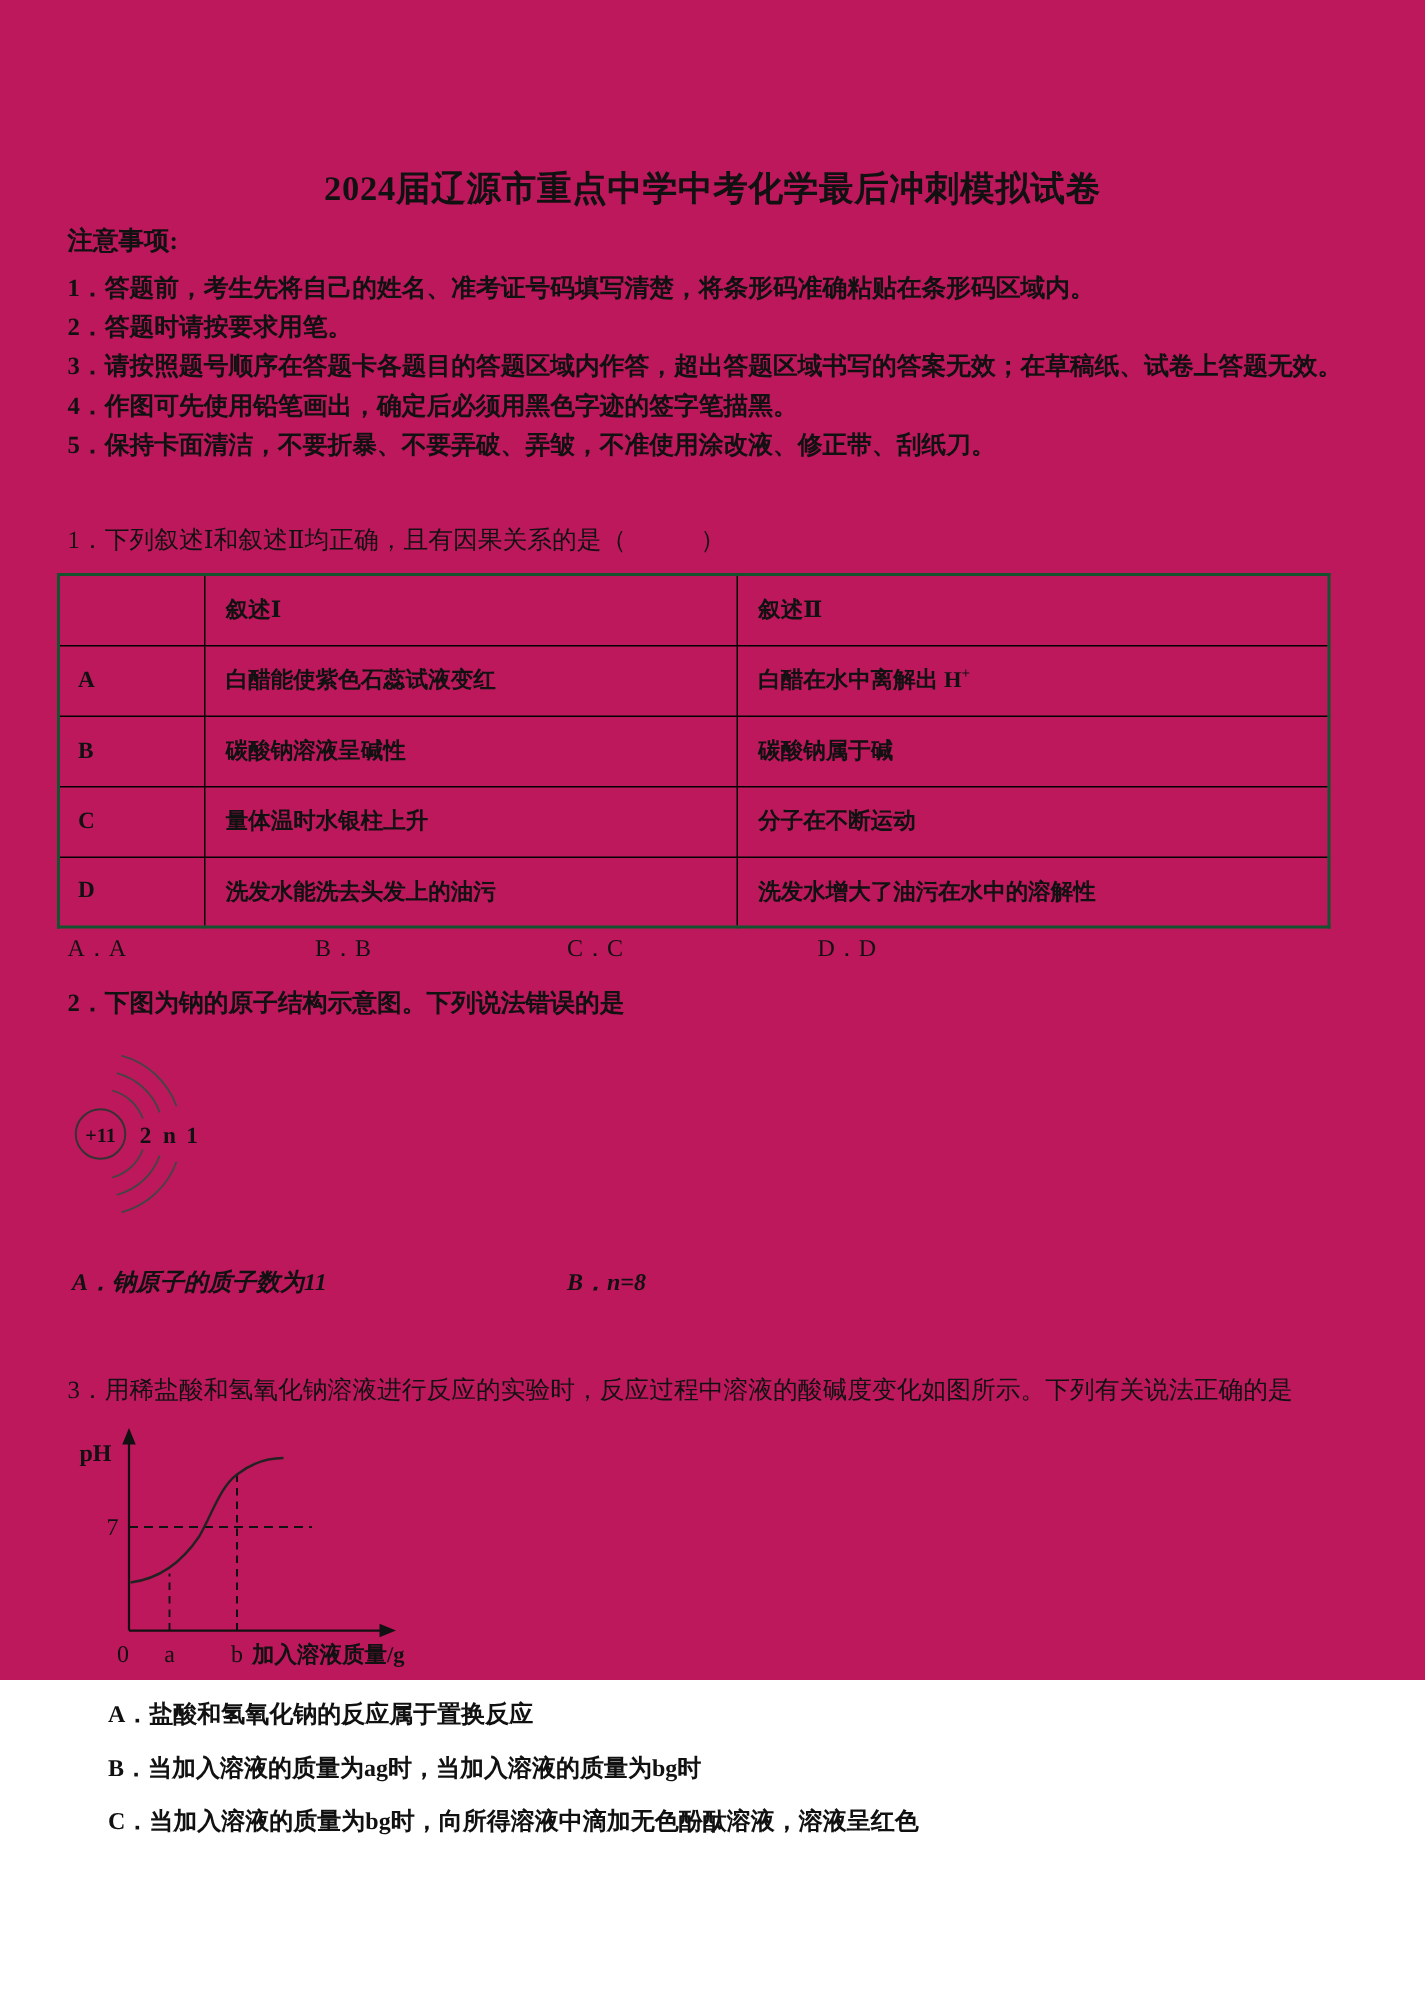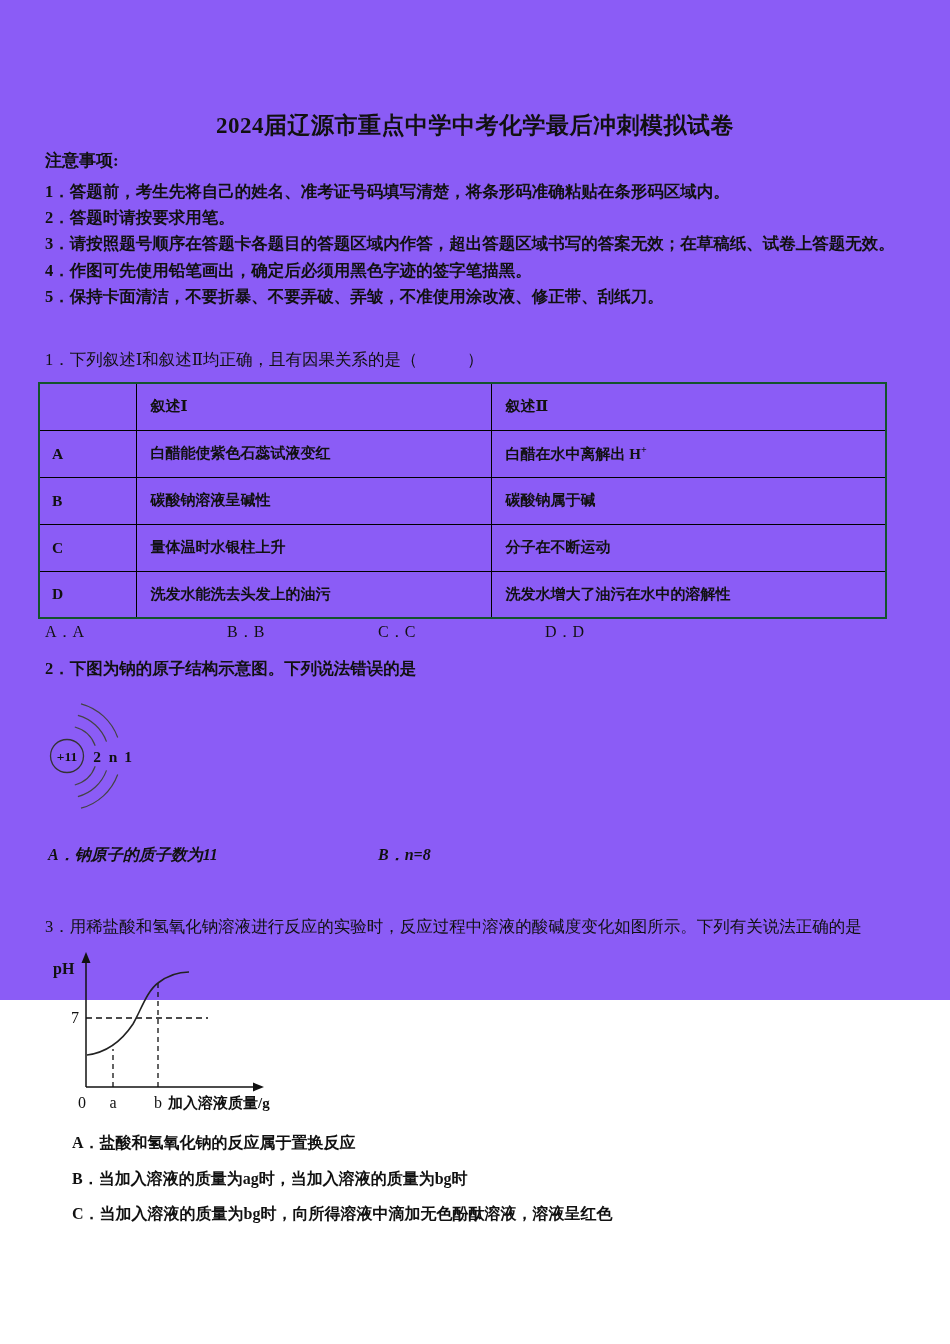--- a/index.html
+++ b/index.html
@@ -4,21 +4,21 @@
 <style>
   * { margin:0; padding:0; box-sizing:border-box; }
   html,body { background:#ffffff; }
   body {
     width:950px; height:1344px;
     font-family:"Liberation Serif","DejaVu Serif",serif;
     color:#111;
     position:relative;
     overflow:hidden;
   }
-  .page { position:relative; width:950px; height:1000px; background:#8b5cf6; }
+  .page { position:relative; width:950px; height:1120px; background:#be185d; }
 
   .title {
     position:absolute; top:110px; left:0; width:950px;
     text-align:center; font-size:23px; font-weight:700;
     letter-spacing:0.5px;
   }
 
   .notice { position:absolute; top:149px; left:45px; width:880px; }
   .notice-heading { font-size:17px; font-weight:700; margin-bottom:7px; }
   .notice-item { font-size:16.5px; font-weight:700; line-height:26.2px; white-space:nowrap; }
@@ -41,21 +41,21 @@
     border:1px solid #000;
     height:47px; vertical-align:middle;
     font-size:15px; font-weight:700;
     padding-left:14px;
   }
   table.q1-table td.letter { padding-left:12px; font-size:15.5px; }
   td sup { font-size:10px; }
 
   .q1-options { position:absolute; top:622px; left:0; width:950px; height:22px; }
   .q1-options span { position:absolute; font-size:16px; font-weight:400; }
-  .q1-opt-a { left:45px; } .q1-opt-b { left:227px; }
+  .q1-opt-a { left:45px; } .q1-opt-b { left:210px; }
   .q1-opt-c { left:378px; } .q1-opt-d { left:545px; }
 
   .q2-stem {
     position:absolute; top:658px; left:45px; width:880px;
     font-size:16.5px; font-weight:700; white-space:nowrap;
   }
   .atom-svg { position:absolute; top:690px; left:20px; }
 
   .q2-opts-row { position:absolute; left:0; width:950px; height:24px; }
   .q2-opts-row1 { top:845px; } .q2-opts-row2 { top:881px; }

